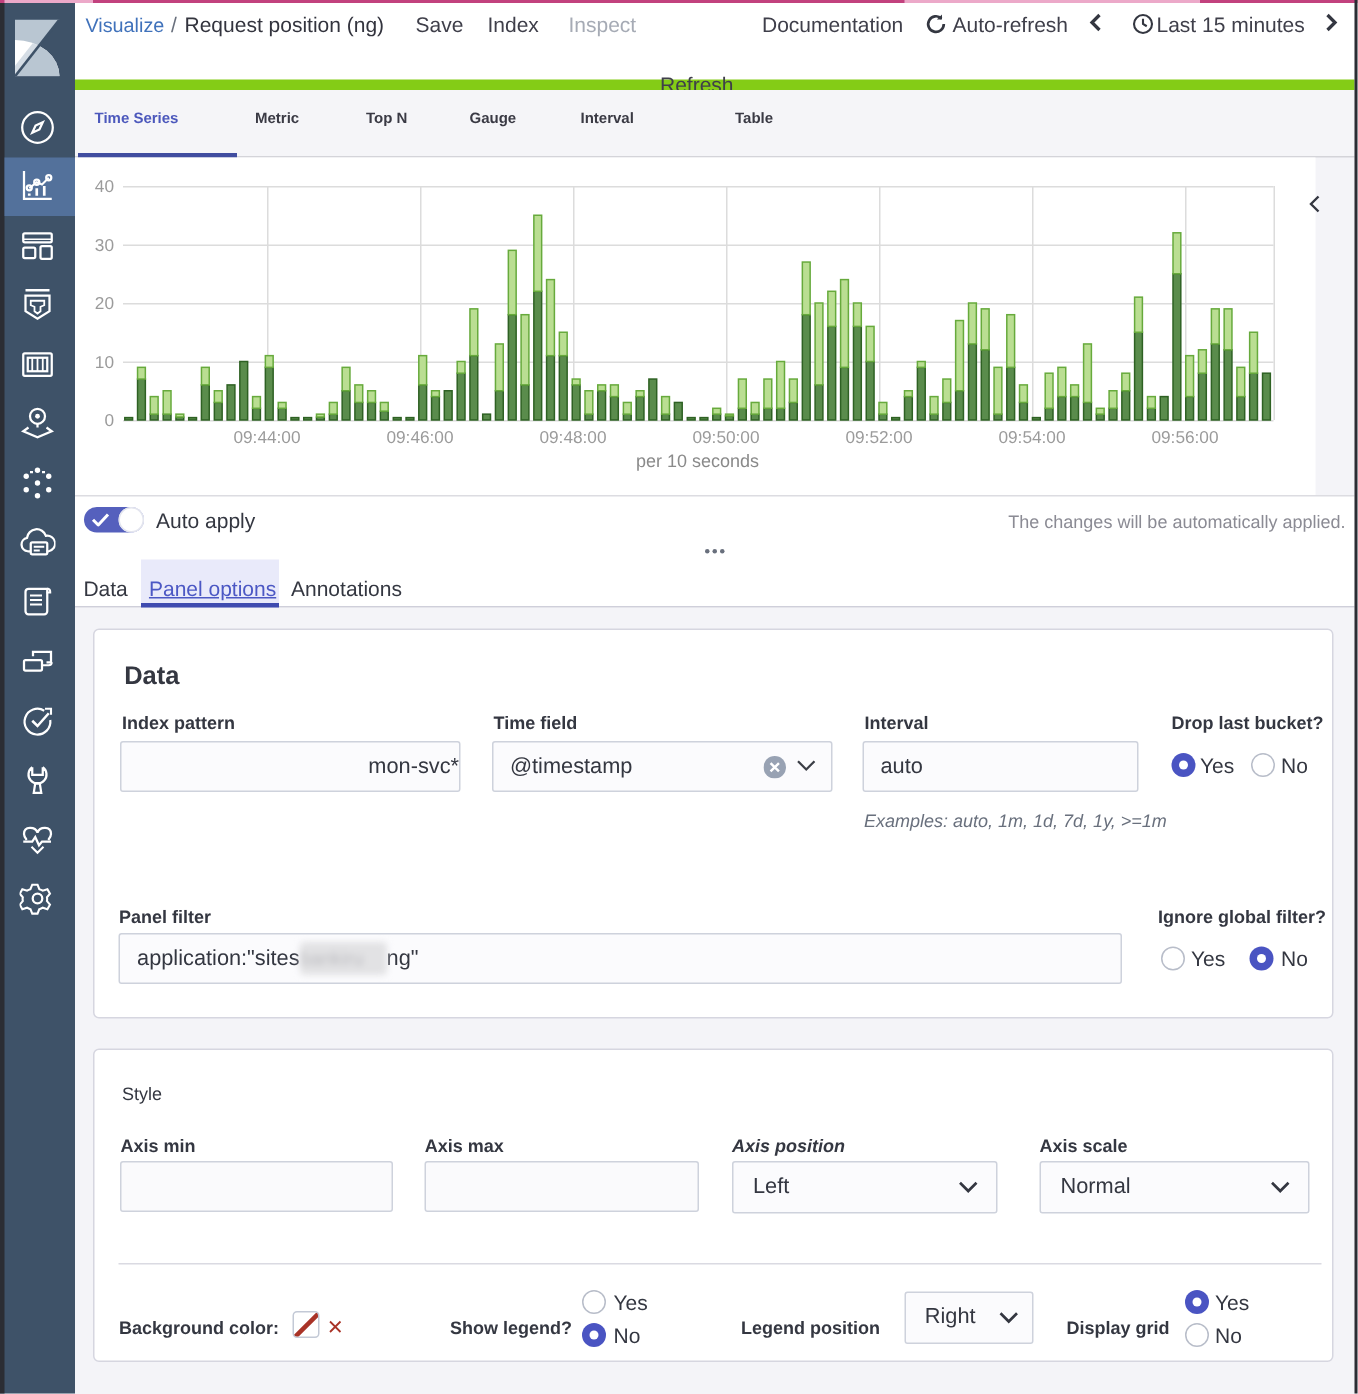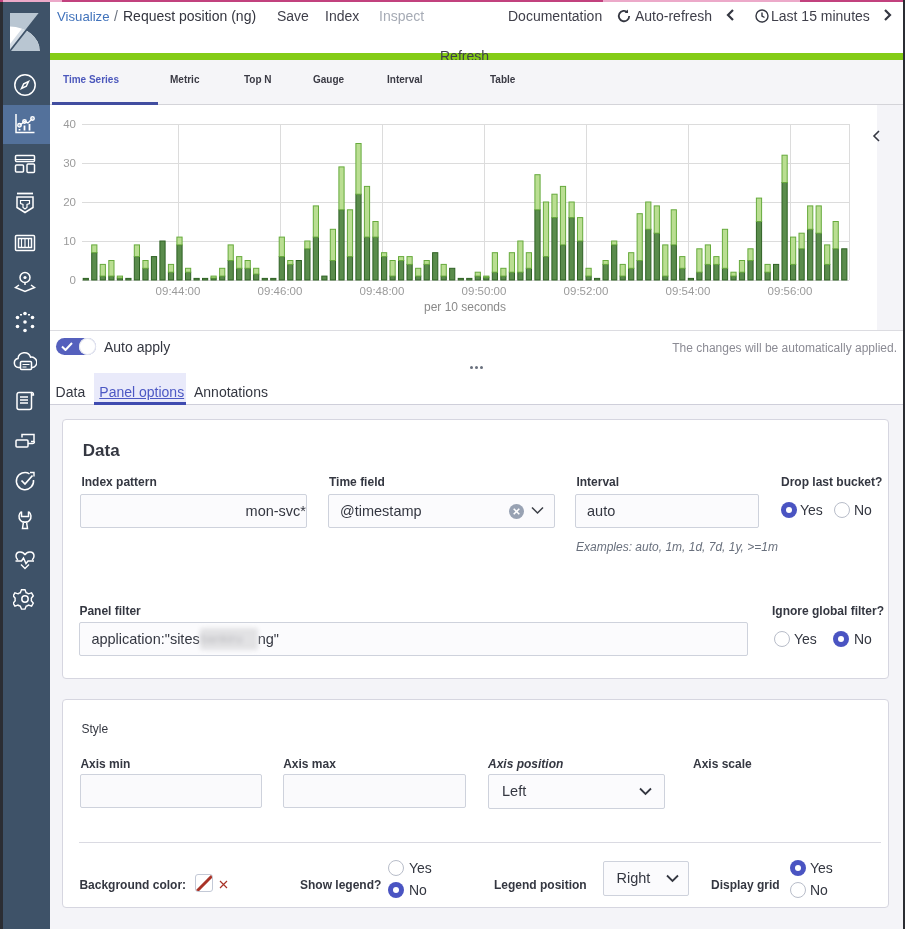--- a/index.html
+++ b/index.html
@@ -429,20 +429,25 @@
   <span class="lbl" style="left:220.7px;top:57.5px;">Axis max</span>
   <span class="lbl" style="left:425.5px;top:57.5px;font-style:italic;">Axis position</span>
   <span class="lbl" style="left:630.5px;top:57.5px;">Axis scale</span>
   <div class="inp" style="left:17.5px;top:74.2px;width:182px;background:#fafafc;"></div>
   <div class="inp" style="left:220.5px;top:74.2px;width:183px;background:#fafafc;"></div>
   <div class="sel" style="left:425.5px;top:74.2px;width:177px;">Left
     <svg style="position:absolute;right:12px;top:12px;" width="13" height="9" viewBox="0 0 13 9">
           <path d="M1 1.5l5.5 5.5L12 1.5" fill="none" stroke="#343741" stroke-width="1.8"></path>
         </svg>
   </div>
+  <div class="sel" style="left:630.5px;top:74.2px;width:180px;">Normal
+    <svg style="position:absolute;right:12px;top:12px;" width="13" height="9" viewBox="0 0 13 9">
+          <path d="M1 1.5l5.5 5.5L12 1.5" fill="none" stroke="#343741" stroke-width="1.8"></path>
+        </svg>
+  </div>
   <div style="position:absolute;left:16.5px;top:142.3px;width:802px;height:1px;background:#dadae2;"></div>
   <span class="lbl" style="left:16.9px;top:178px;">Background color:</span>
   <div style="position:absolute;left:132.5px;top:174.5px;width:18px;height:18px;border:1px solid #c3c9d6;border-radius:3px;background:#fff;overflow:hidden;">
     <svg width="18" height="18" viewBox="0 0 18 18">
           <line x1="0" y1="17" x2="17" y2="0" stroke="#a93327" stroke-width="3"></line>
         </svg>
   </div>
   <svg style="position:absolute;left:156.5px;top:180.2px;" width="9" height="9" viewBox="0 0 9 9">
         <path d="M1 1l7 7M8 1L1 8" stroke="#a93327" stroke-width="1.2"></path>
       </svg>

